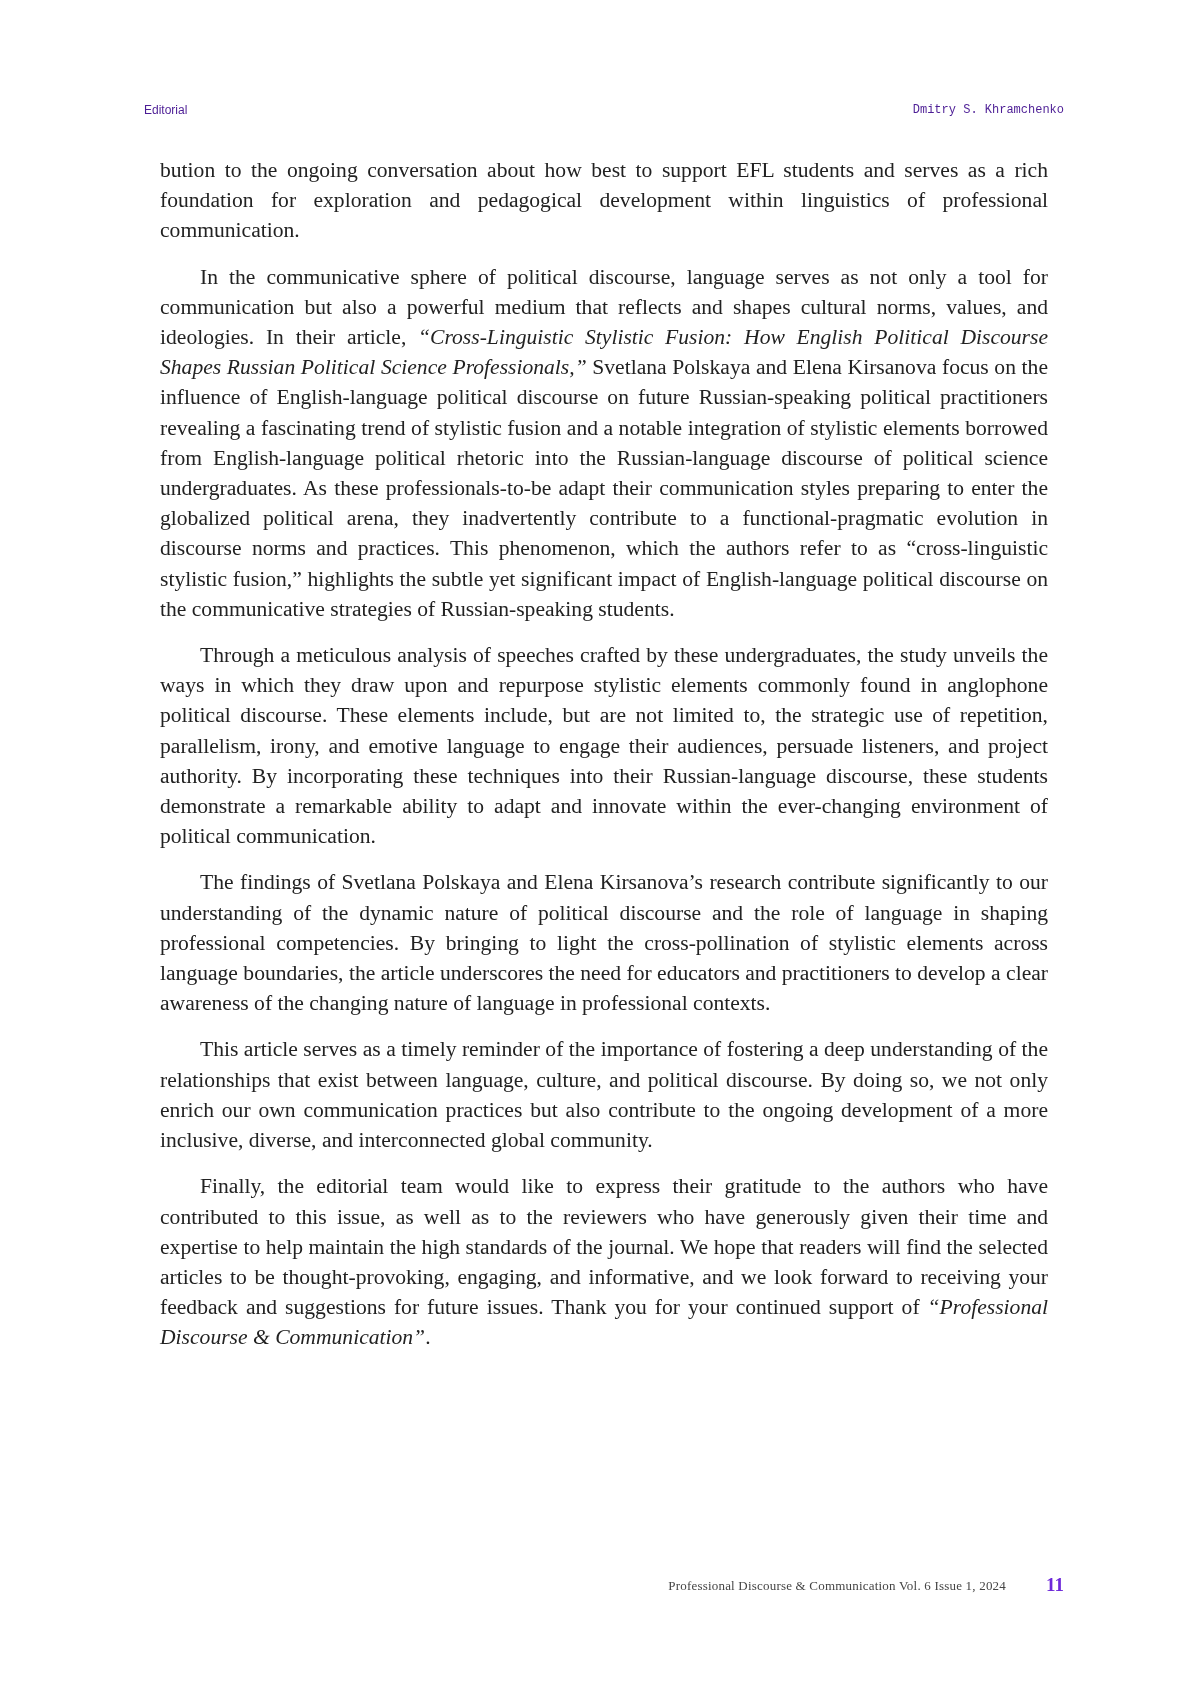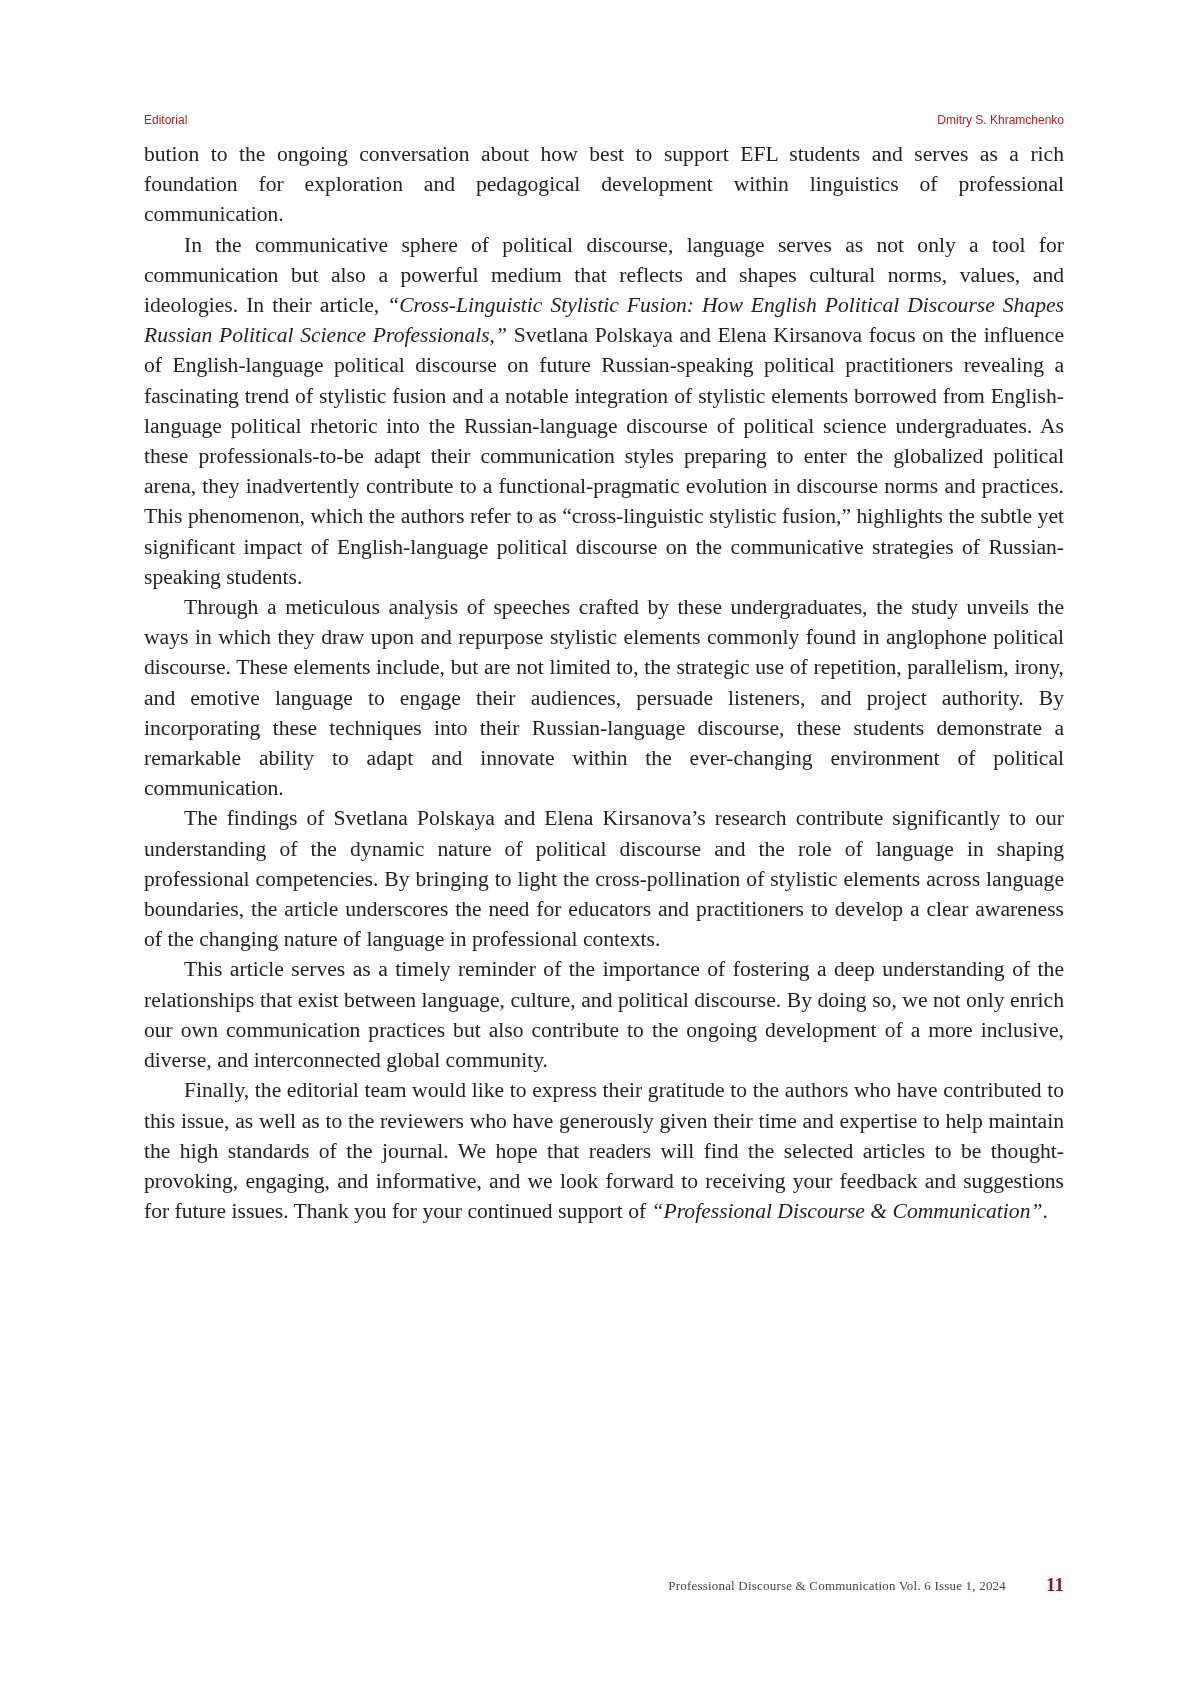--- a/index.html
+++ b/index.html
@@ -1,31 +1,31 @@
 <!DOCTYPE html>
 <html><head>
   <meta charset="utf-8">
   <style>
     html, body { margin: 0; padding: 0; background: #ffffff; }
     body { width: 1200px; height: 1697px; position: relative; overflow: hidden; }
     .page { position: absolute; left: 0; top: 0; width: 1200px; height: 1697px; background: #fff; }
-    .running-head { position: absolute; top: 113px; left: 144px; width: 920px; height: 16px;
-      font-family: "Liberation Sans", sans-serif; font-size: 12px; color: #b91c1c; }
+    .running-head { position: absolute; top: 103px; left: 144px; width: 920px; height: 16px;
+      font-family: "Liberation Sans", sans-serif; font-size: 12px; color: #4c1d95; }
     .rh-left { position: absolute; left: 0; top: 0; }
-    .rh-right { position: absolute; right: 0; top: 0; }
+    .rh-right { position: absolute; right: 0; top: 0; font-family: Liberation Mono, monospace; }
     .body-text { position: absolute; left: 144px; top: 139px; width: 920px;
       font-family: "Liberation Serif", serif; font-size: 21.6px; line-height: 30.2px; color: #222;
       text-align: justify; hyphens: manual; }
-    .body-text p { margin: 0; text-indent: 0; }
+    .body-text p { margin: 16px; text-indent: 0; }
     .body-text p.indent { text-indent: 40px; }
     .body-text em { font-style: italic; }
     .footer { position: absolute; top: 1574px; left: 144px; width: 920px; height: 24px;
       font-family: Liberation Serif, serif; color: #444; }
     .footer-journal { position: absolute; right: 58px; top: 4px; font-size: 13px; letter-spacing: 0.2px; }
-    .footer-page { position: absolute; right: 0; top: 0; font-size: 19px; font-weight: bold; color: #7f1d1d; }
+    .footer-page { position: absolute; right: 0; top: 0; font-size: 19px; font-weight: bold; color: #6d28d9; }
   </style>
 </head>
 <body>
 
 <div class="page">
   <div class="running-head">
     <span class="rh-left">Editorial</span>
     <span class="rh-right">Dmitry S. Khramchenko</span>
   </div>
 

